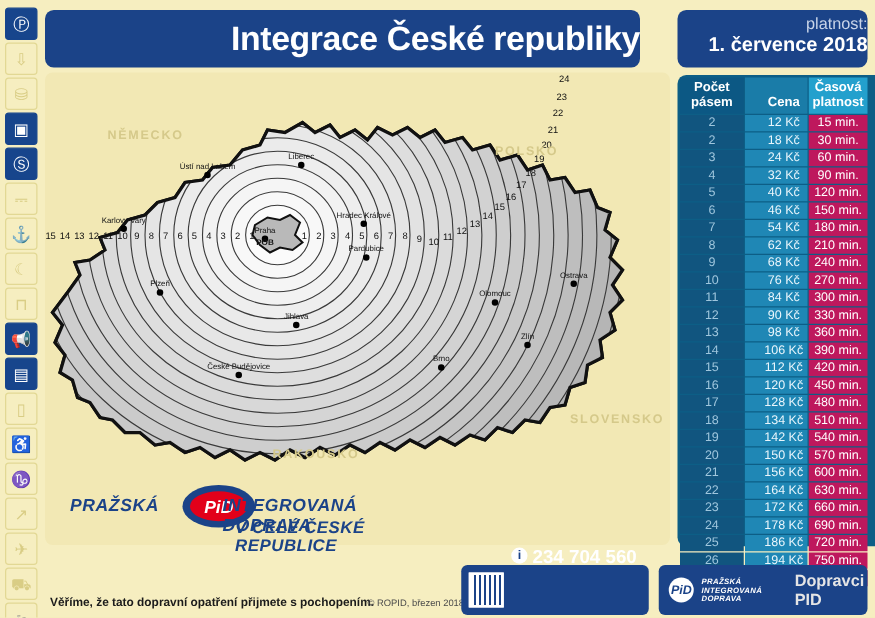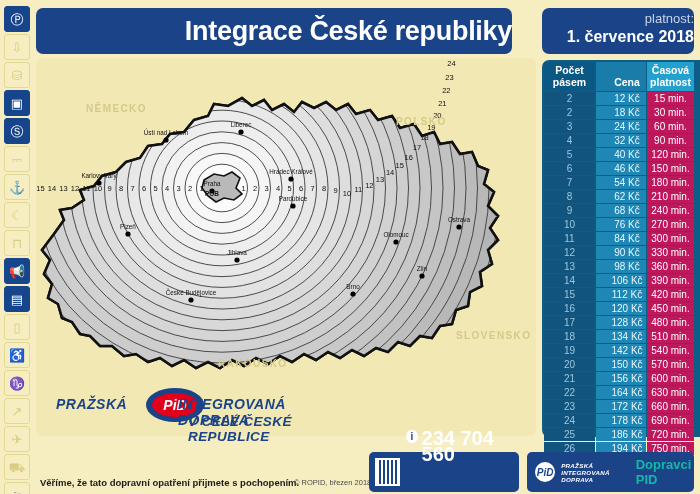--- a/index.html
+++ b/index.html
@@ -120,29 +120,29 @@
   }
   .foot-blue1 {
     position:absolute; left:369px; top:452px; width:150px; height:40px;
     background:#1b4388; border-radius:5px; display:flex; align-items:center; padding-left:6px; gap:6px;
   }
   .qr { width:28px; height:28px; background:
       repeating-linear-gradient(90deg,#fff 0 2px,#1b4388 2px 4px),
       repeating-linear-gradient(0deg,#fff 0 2px,transparent 2px 4px);
       background-color:#fff; border:2px solid #fff; }
   .phone-ico { width:13px; height:13px; border-radius:50%; background:#fff; color:#1b4388; font-size:10px; font-weight:bold; display:flex; align-items:center; justify-content:center;}
-  .ph-num { color:#fff; font-size:20px; font-weight:bold; line-height:16px;}
+  .ph-num { color:#fff; font-size:15px; font-weight:bold; line-height:16px;}
   .ph-web { color:#fff; font-size:10px; line-height:12px;margin-top:40px;}
   .foot-blue2 {
     position:absolute; left:527px; top:452px; width:167px; height:40px;
     background:#1b4388; border-radius:5px; display:flex; align-items:center; padding-left:8px; gap:6px;
   }
   .pid-circ2 { width:28px; height:20px; border-radius:50%; background:#fff; color:#1b4388; font-size:10px; font-weight:bold; font-style:italic; display:flex; align-items:center; justify-content:center;}
   .pid-3l { color:#fff; font-size:6.2px; font-weight:bold; font-style:italic; line-height:7px; letter-spacing:0.3px;}
-  .dopravci { color:#14b8a6; font-size:13px; font-weight:bold; margin-left:20px;}
+  .dopravci { color:#e5e5e5; font-size:13px; font-weight:bold; margin-left:20px;}
 </style>
 </head>
 <body>
 
 <div id="root">
 
   <div class="rail" id="rail">
       <div class="rail-icon on">Ⓟ</div>
       <div class="rail-icon">⇩</div>
       <div class="rail-icon">⛁</div>

